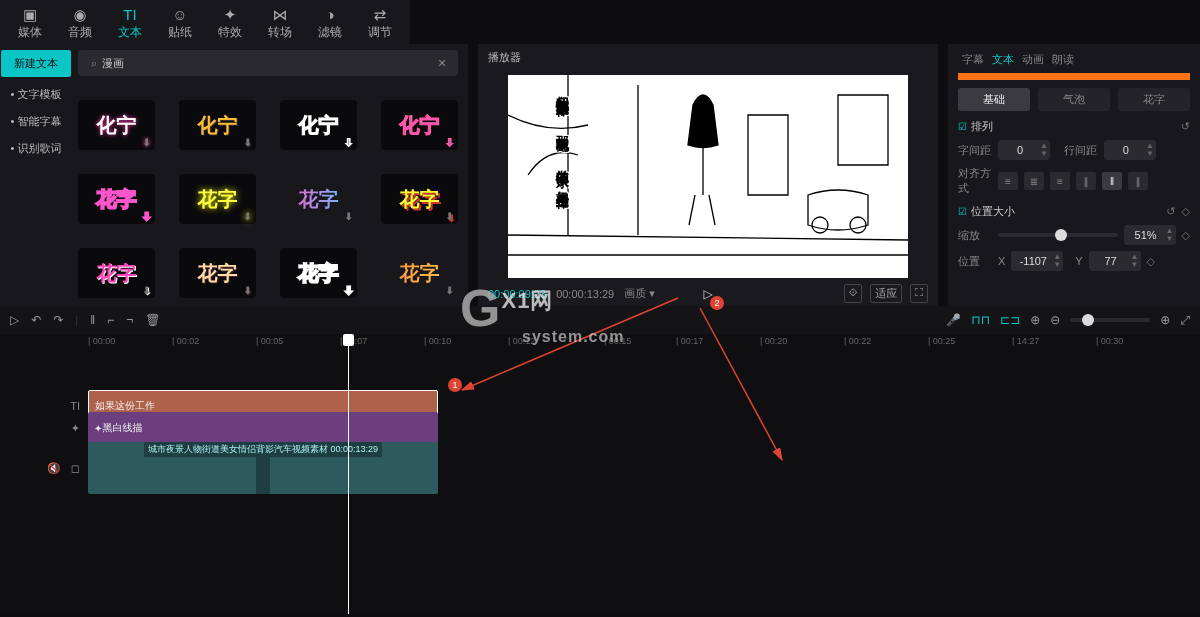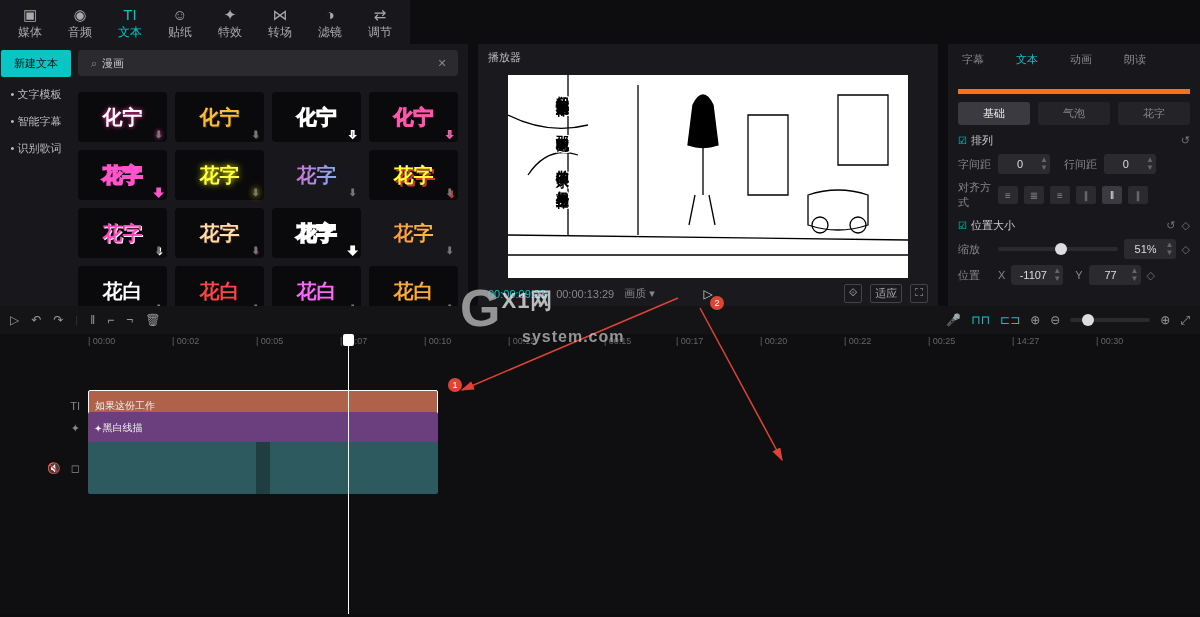--- a/index.html
+++ b/index.html
@@ -20,39 +20,39 @@
 
 .maincols { display:flex; height:262px; }
 .leftpane { width:468px; background:#18181c; display:flex; }
 .leftsidebar { width:72px; padding:6px 1px; display:flex; flex-direction:column; gap:4px; }
 .lsbtn { font-size:11px; padding:6px 4px; text-align:center; color:#bbb; border-radius:2px; cursor:pointer; }
 .lsbtn.primary { background:#0ac5c5; color:#111; }
 .leftcontent { flex:1; padding:6px 10px 0 6px; display:flex; flex-direction:column; }
 .searchbar { display:flex; align-items:center; background:#2a2a2f; border-radius:4px; padding:4px 8px; height:26px; }
 .searchbar input { flex:1; background:transparent; border:none; outline:none; color:#ccc; font-size:11px; }
 .searchbar .sic, .searchbar .xic { color:#888; width:16px; text-align:center; cursor:pointer; }
-.textgrid { flex:1; overflow:hidden; display:grid; grid-template-columns:repeat(4,1fr); gap:8px; margin-top:16px;text-align:center; }
+.textgrid { flex:1; overflow:hidden; display:grid; grid-template-columns:repeat(4,1fr); gap:24px; margin-top:24px;text-align:center; }
 .txtcard { background:#0a0a0c; border-radius:4px; height:50px; display:flex; align-items:center; justify-content:center;
            font-size:20px; font-weight:bold; position:relative; cursor:pointer; }
 .txtcard .dl { position:absolute; bottom:2px; right:4px; font-size:10px; color:#777; }
 
 .previewpane { width:460px; background:#1a1a1e; margin-left:10px; display:flex; flex-direction:column; }
 .pvhead { font-size:11px; color:#bbb; padding:6px 10px; }
 .pvcanvas { margin:4px auto; width:400px; height:218px; background:#fff; position:relative; overflow:hidden; }
 .pvcanvas .sketch { position:absolute; inset:0; }
 .pvtext { position:absolute; top:10px; left:45px; writing-mode:vertical-rl; text-orientation:upright;
           font-weight:bold; font-size:13px; color:#000; text-shadow:1px 1px 0 #fff,-1px -1px 0 #fff,1px -1px 0 #fff,-1px 1px 0 #fff; letter-spacing:1px; }
 .pvctr { display:flex; align-items:center; height:26px; padding:0 10px; gap:10px; color:#888; font-size:11px; position:relative; }
 .pvctr .t1 { color:#0ac5c5; }
 .pvctr .play { position:absolute; left:50%; transform:translateX(-50%); cursor:pointer; font-size:12px; color:#ccc; }
 .pvctr .rt { margin-left:auto; display:flex; gap:8px; }
 .pvctr .ricon { cursor:pointer; color:#aaa; font-size:11px; border:1px solid #444; padding:1px 4px; border-radius:2px; }
 
 .rightpane { width:252px; margin-left:auto; background:#18181c; padding:6px 10px; display:flex; flex-direction:column; gap:8px; font-size:11px; }
-.rtabs { display:flex; gap:24px; border-bottom:5px solid #f97316; padding-bottom:20px; }
+.rtabs { display:flex; gap:0; border-bottom:7px solid #f97316; padding-bottom:4px; }
 .rtab { color:#888; cursor:pointer; padding:2px 4px; }
 .rtab.active { color:#0ac5c5; }
 .subtabs { display:flex; gap:8px; }
 .subtab { flex:1; text-align:center; padding:4px 0; background:#232328; color:#888; cursor:pointer; border-radius:3px; font-size:11px; }
 .subtab.active { background:#3a3a40; color:#eee; }
 .section { display:flex; flex-direction:column; gap:6px; }
 .sechead { display:flex; align-items:center; gap:4px; color:#ccc; }
 .sechead .chk { color:#0ac5c5; font-size:10px; }
 .sechead .resets { margin-left:auto; display:flex; gap:6px; color:#777; }
 .row { display:flex; align-items:center; gap:6px; }
@@ -401,20 +401,21 @@
       <div class="clip effect" style="width:350px">
         ✦ <span>黑白线描</span>
       </div>
     </div>
     <div class="trackrow" style="height:56px">
       <div class="trackhead" style="gap:10px">
         <span>🔇</span>
         <span>◻</span>
       </div>
       <div class="clip video" style="width:350px; position:relative;">
+        <div class="vlabel">城市夜景人物街道美女情侣背影汽车视频素材    00:00:13:29</div>
         <div class="thumbs" id="thumbs">
             <div class="th"></div>
             <div class="th"></div>
             <div class="th"></div>
             <div class="th"></div>
             <div class="th"></div>
             <div class="th"></div>
             <div class="th"></div>
             <div class="th"></div>
             <div class="th"></div>

